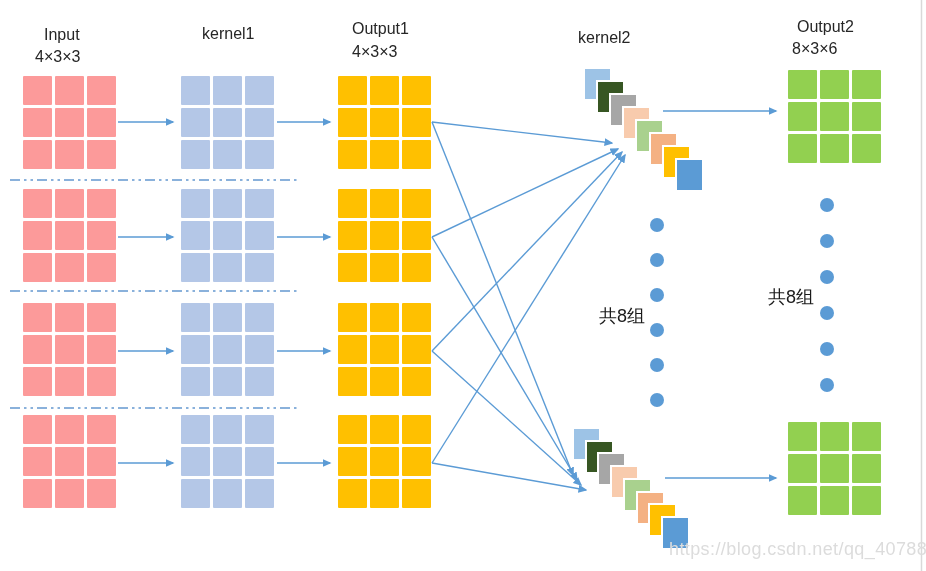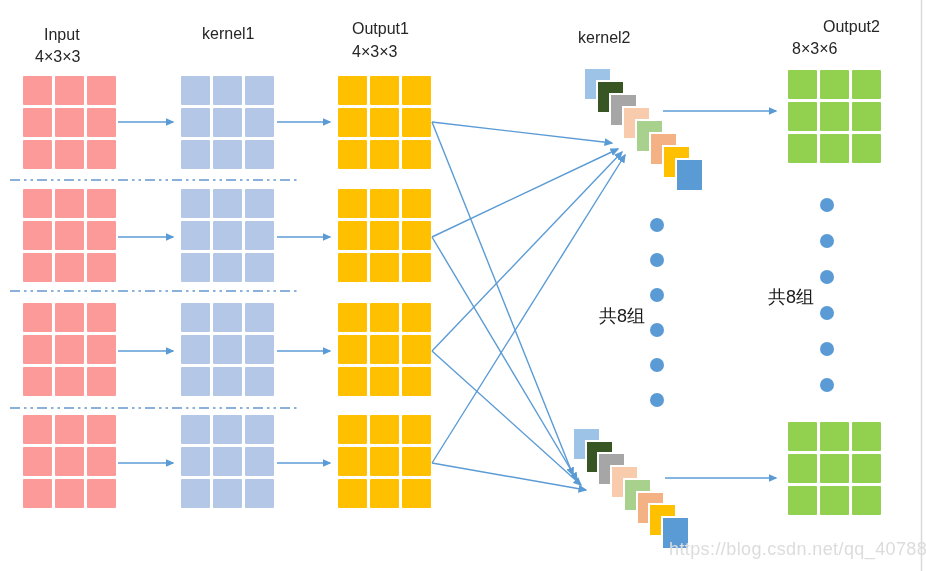--- a/index.html
+++ b/index.html
@@ -53,21 +53,21 @@
     z-index:40;
     white-space:nowrap;
   }
   
   #lbl-input{left:44px;top:26px;}
   #lbl-input-dims{left:35px;top:48px;}
   #lbl-kernel1{left:202px;top:25px;}
   #lbl-output1{left:352px;top:20px;}
   #lbl-output1-dims{left:352px;top:43px;}
   #lbl-kernel2{left:578px;top:29px;}
-  #lbl-output2{left:823px;top:18px;}
+  #lbl-output2{left:797px;top:18px;}
   #lbl-output2-dims{left:792px;top:40px;}
   #lbl-group-left{left:599px;top:304px;}
   #lbl-group-right{left:768px;top:285px;}
 </style>
 </head>
 <body>
 
 <div id="canvas">
 
   <div class="lbl" id="lbl-input">Input</div>

